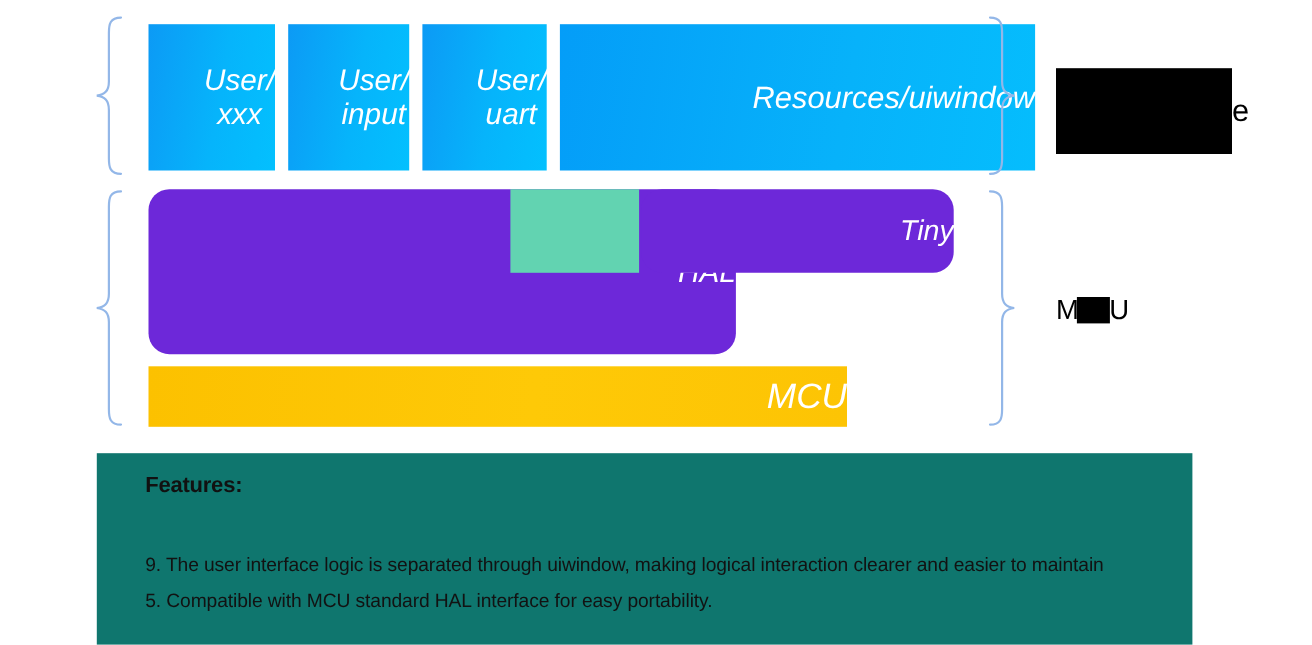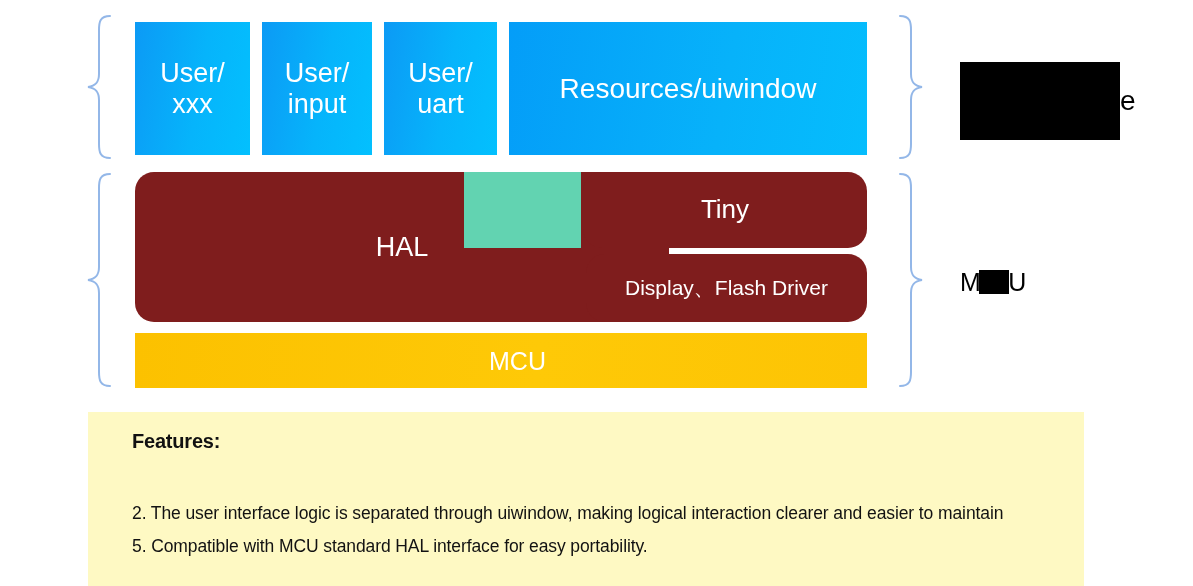--- a/index.html
+++ b/index.html
@@ -18,68 +18,69 @@
   .canvas {
     position: absolute;
     inset: 0;
   }
 
   
   .blk {
     position: absolute;
     display: flex;
     align-items: center;
-    justify-content: center;
+    justify-content: flex-end;
     color: #ffffff;
     text-align: center;
     line-height: 1.12;
     box-sizing: border-box;
+    font-style: italic;
   }
 
   
   .blue {
     background: linear-gradient(100deg, #0c9af5 0%, #06b4fb 55%, #03c0fe 100%);
     font-size: 27px;
     font-weight: 400;
   }
   .blue-wide {
     background: linear-gradient(100deg, #049df8 0%, #07b2fa 60%, #05bdfd 100%);
     font-size: 28px;
   }
 
   #app-user-xxx   { left: 135px; top: 22px;  width: 115px; height: 133px; }
   #app-user-input { left: 262px; top: 22px;  width: 110px; height: 133px; }
   #app-user-uart  { left: 384px; top: 22px;  width: 113px; height: 133px; }
-  #app-resources  { left: 509px; top: 22px;  width: 358px; height: 133px; }
-
-  
-  .green      { background: #7f1d1d; border-radius: 19px; }
+  #app-resources  { left: 509px; top: 22px;  width: 432px; height: 133px; }
+
+  
+  .green      { background: #6d28d9; border-radius: 19px; }
   .green-dark { background: #62d3b1; }
 
   #hal-block {
     left: 135px; top: 172px; width: 534px; height: 150px;
     font-size: 27px;
   }
   #tiny-overlap {
     left: 464px; top: 172px; width: 117px; height: 76px;
   }
   #tiny-block {
     left: 583px; top: 172px; width: 284px; height: 76px;
     font-size: 26px;
   }
   #driver-block {
     left: 586px; top: 254px; width: 281px; height: 68px;
     font-size: 21px;
   }
 
   
   #mcu-block {
-    left: 135px; top: 333px; width: 732px; height: 55px;
+    left: 135px; top: 333px; width: 635px; height: 55px;
     background: linear-gradient(95deg, #fcc100 0%, #fec907 55%, #fdc404 100%);
-    font-size: 25px;
+    font-size: 32px;
     padding-left: 33px;
   }
 
   
   .brace {
     position: absolute;
     color: #93b7e8;
     font-weight: 300;
     pointer-events: none;
   }
@@ -132,21 +133,21 @@
   }
   #label-mcu .plain { letter-spacing: -0.5px; }
 
   
   #features-panel {
     position: absolute;
     left: 88px;
     top: 412px;
     width: 996px;
     height: 174px;
-    background: #fef9c3;
+    background: #0f766e;
   }
   #features-title {
     position: absolute;
     left: 44px;
     top: 18px;
     font-size: 20px;
     font-weight: bold;
     color: #111111;
     letter-spacing: -0.2px;
   }
@@ -209,39 +210,36 @@
   <div class="blk green" id="hal-block">
     <span>HAL</span>
   </div>
 
   <div class="blk green-dark" id="tiny-overlap"></div>
 
   <div class="blk green" id="tiny-block">
     <span>Tiny</span>
   </div>
 
-  <div class="blk green" id="driver-block">
-    <span>Display、Flash Driver</span>
-  </div>
 
   <div class="brace" id="brace-kernel-right">
     <svg width="26" height="216" viewBox="0 0 26 216" fill="none">
       <path d="M2 2 C12 2 13 8 13 16 L13 95 C13 104 17 107 24 108 C17 109 13 112 13 121 L13 200 C13 208 12 214 2 214" stroke="#93b7e8" stroke-width="2" fill="none" stroke-linecap="round"></path>
     </svg>
   </div>
 
   <div class="side-label" id="label-mcu">
     <span class="plain">M</span>
       <span class="redaction"></span>
       <span class="plain">U</span>
   </div>
 
   <div class="blk" id="mcu-block">
     <span>MCU</span>
   </div>
 
   <div id="features-panel">
     <div id="features-title">Features:</div>
-    <div class="feature-line" id="feature-2">2. The user interface logic is separated through uiwindow, making logical interaction clearer and easier to maintain</div>
+    <div class="feature-line" id="feature-2">9. The user interface logic is separated through uiwindow, making logical interaction clearer and easier to maintain</div>
     <div class="feature-line" id="feature-3">5. Compatible with MCU standard HAL interface for easy portability.</div>
   </div>
 
 </div>
 
 </body></html>

